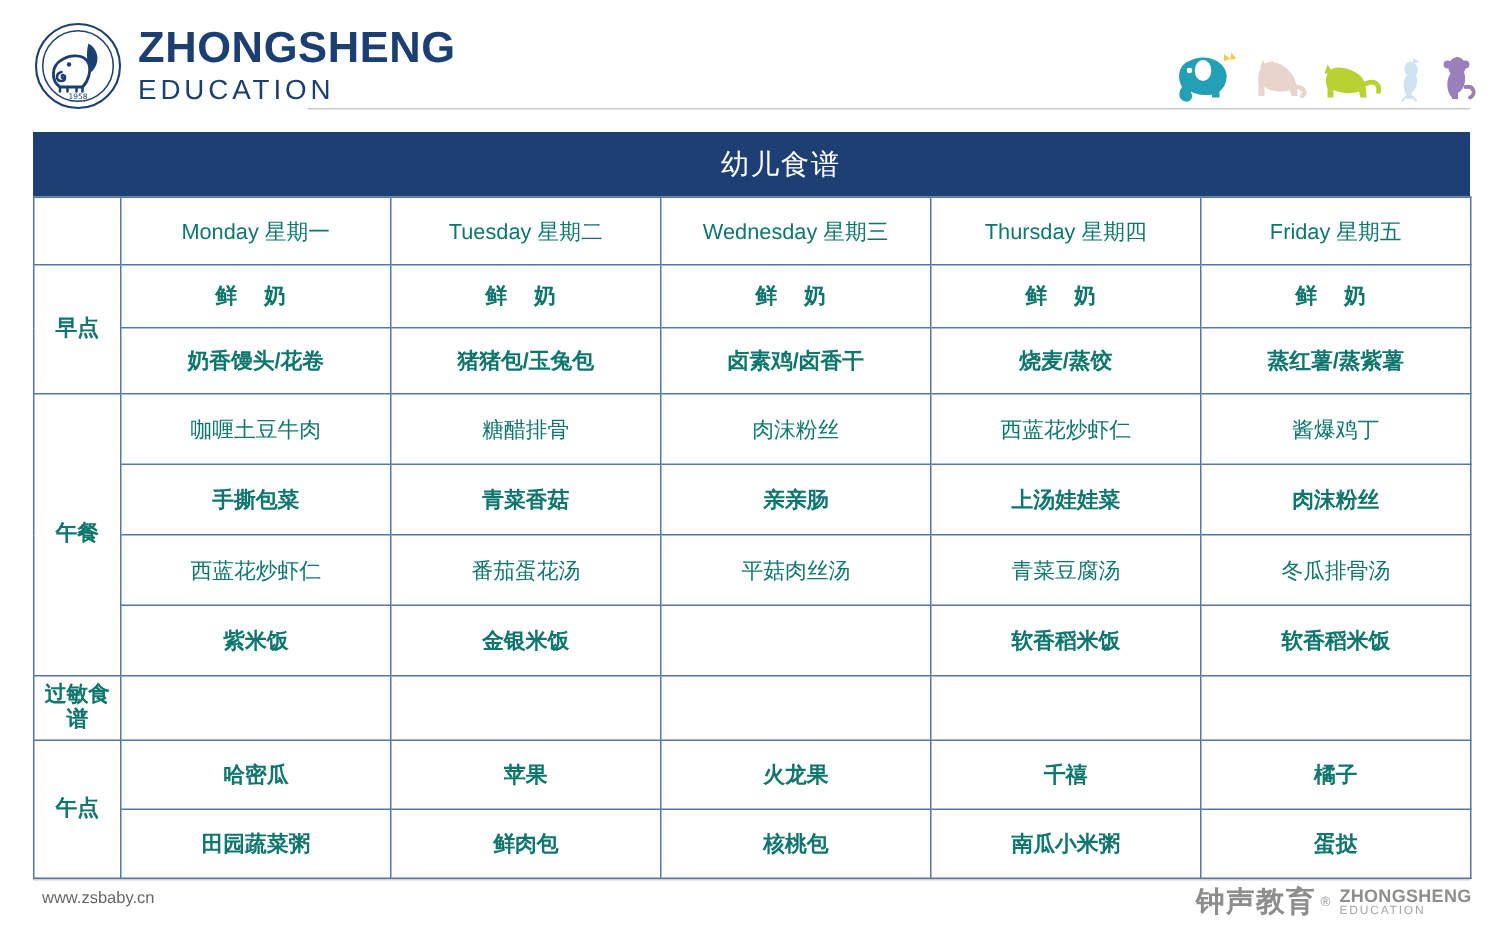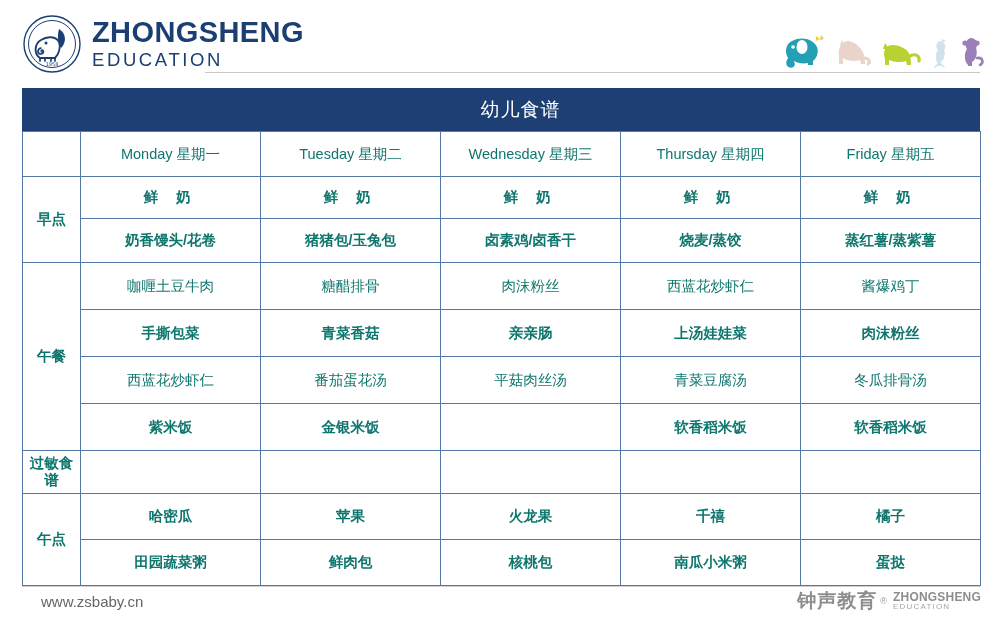--- a/index.html
+++ b/index.html
@@ -86,22 +86,22 @@
 
   
   .footer {
     position: absolute; left: 0; bottom: 0; width: 999px; height: 36px;
   }
   .footer-rule {
     position: absolute; left: 22px; top: 2px; width: 958px; height: 1px;
     background: #d0d0d0;
   }
   .footer-url {
-    position: absolute; left: 41px; top: 9px;
-    font-size: 15px; color: #666666;
+    position: absolute; left: 28px; top: 9px;
+    font-size: 11px; color: #666666;
   }
   .footer-brand {
     position: absolute; right: 18px; top: 4px;
     display: flex; align-items: center; gap: 6px; margin-left: 37px;
   }
   .fb-cn { font-size: 19px; font-weight: bold; color: #8d8d8d; letter-spacing: 1px; }
   .fb-reg { font-size: 9px; color: #9a9a9a; vertical-align: super; margin-left: -3px; }
   .fb-en { display: flex; flex-direction: column; line-height: 1.05; }
   .fb-en-1 { font-size: 12px; font-weight: bold; color: #8d8d8d; letter-spacing: 0.2px; }
   .fb-en-2 { font-size: 8px; color: #a5a5a5; letter-spacing: 1.2px; }

